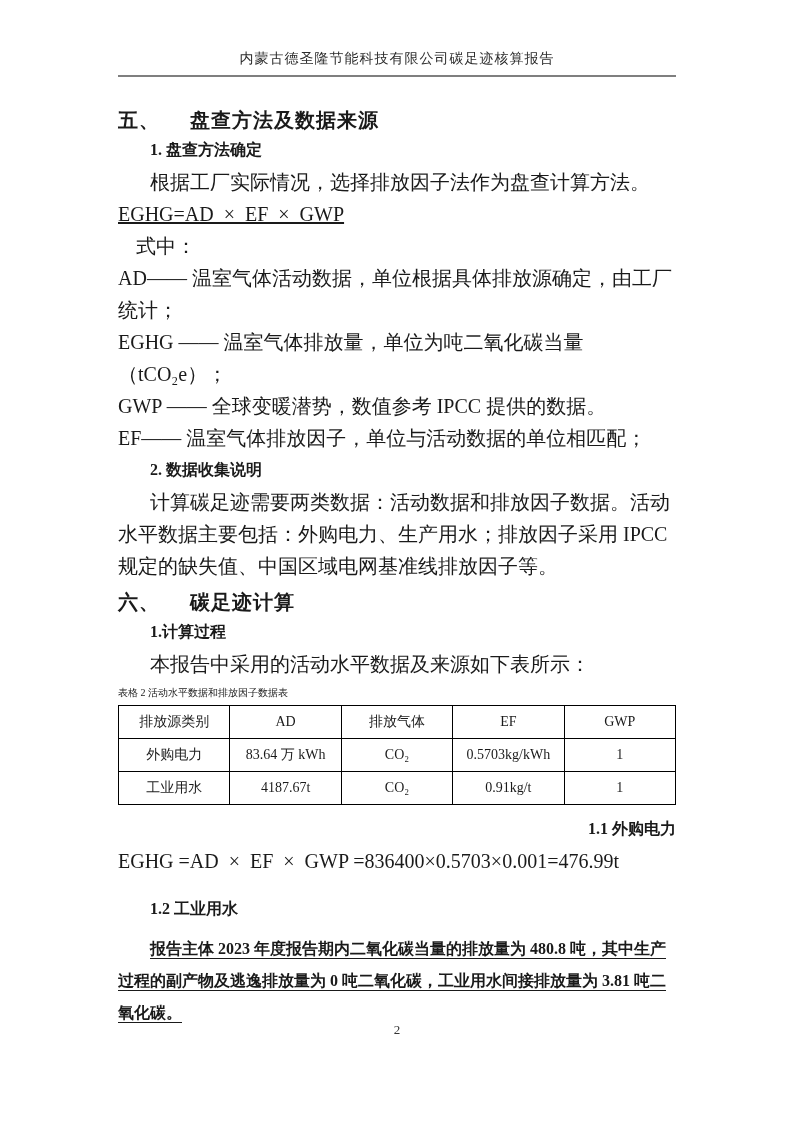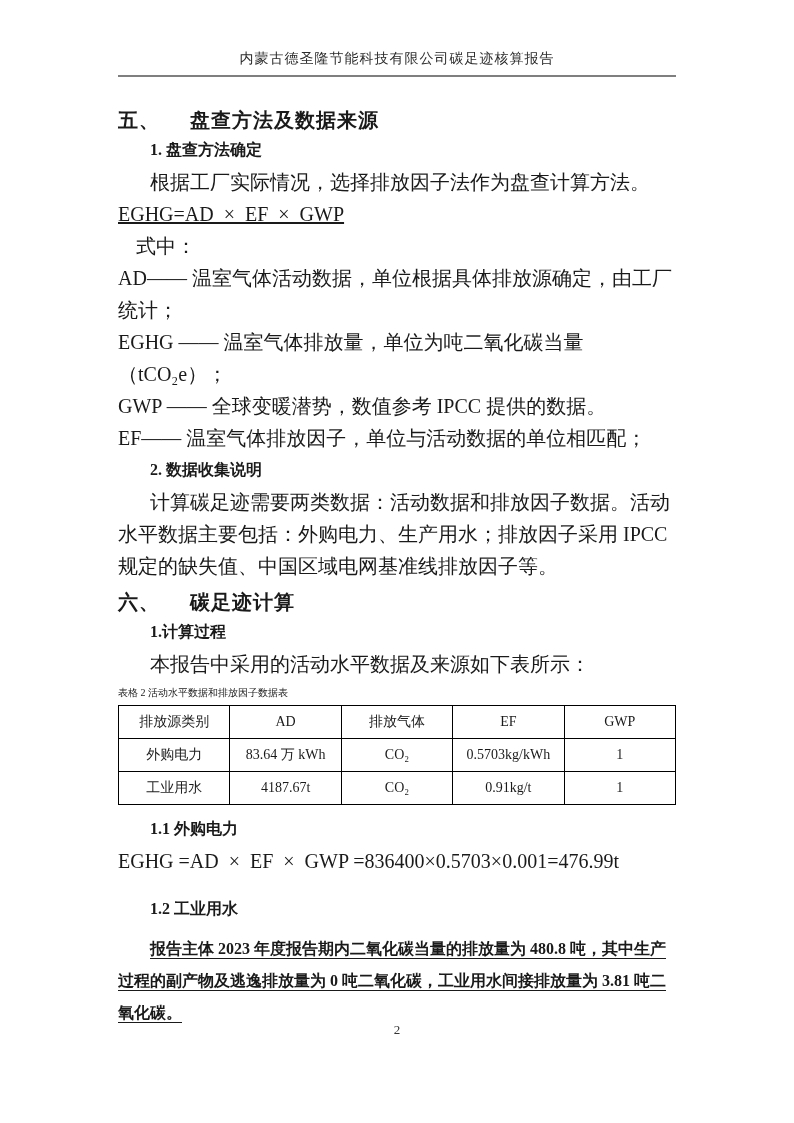--- a/index.html
+++ b/index.html
@@ -29,21 +29,21 @@
   .h-main .hnum { display:inline-block; width:72px; }
   .sub {
     font-size:16px; line-height:32px; font-weight:bold;
     padding-left:32px; margin:0;
   }
   .body-line { font-size:20px; line-height:32px; margin:0; }
   .indent2 { text-indent:32px; }
   .indent1 { padding-left:18px; }
   .centered { text-align:left;text-decoration:underline; }
   .prewrap { white-space:pre-wrap; }
-  .mt8 { margin-top:8px; }
+  .mt8 { margin-top:8px;text-align:right; }
   .mt16 { margin-top:16px; }
   .caption { font-size:10px; line-height:22px; margin:2px 0 0 0; text-align:left; }
   table.data {
     width:100%; border-collapse:collapse; table-layout:fixed;
     font-size:14px; margin-top:1px;
   }
   table.data th, table.data td {
     border:1px solid #000000;
     height:32px; padding:0 2px;
     text-align:center; vertical-align:middle;

